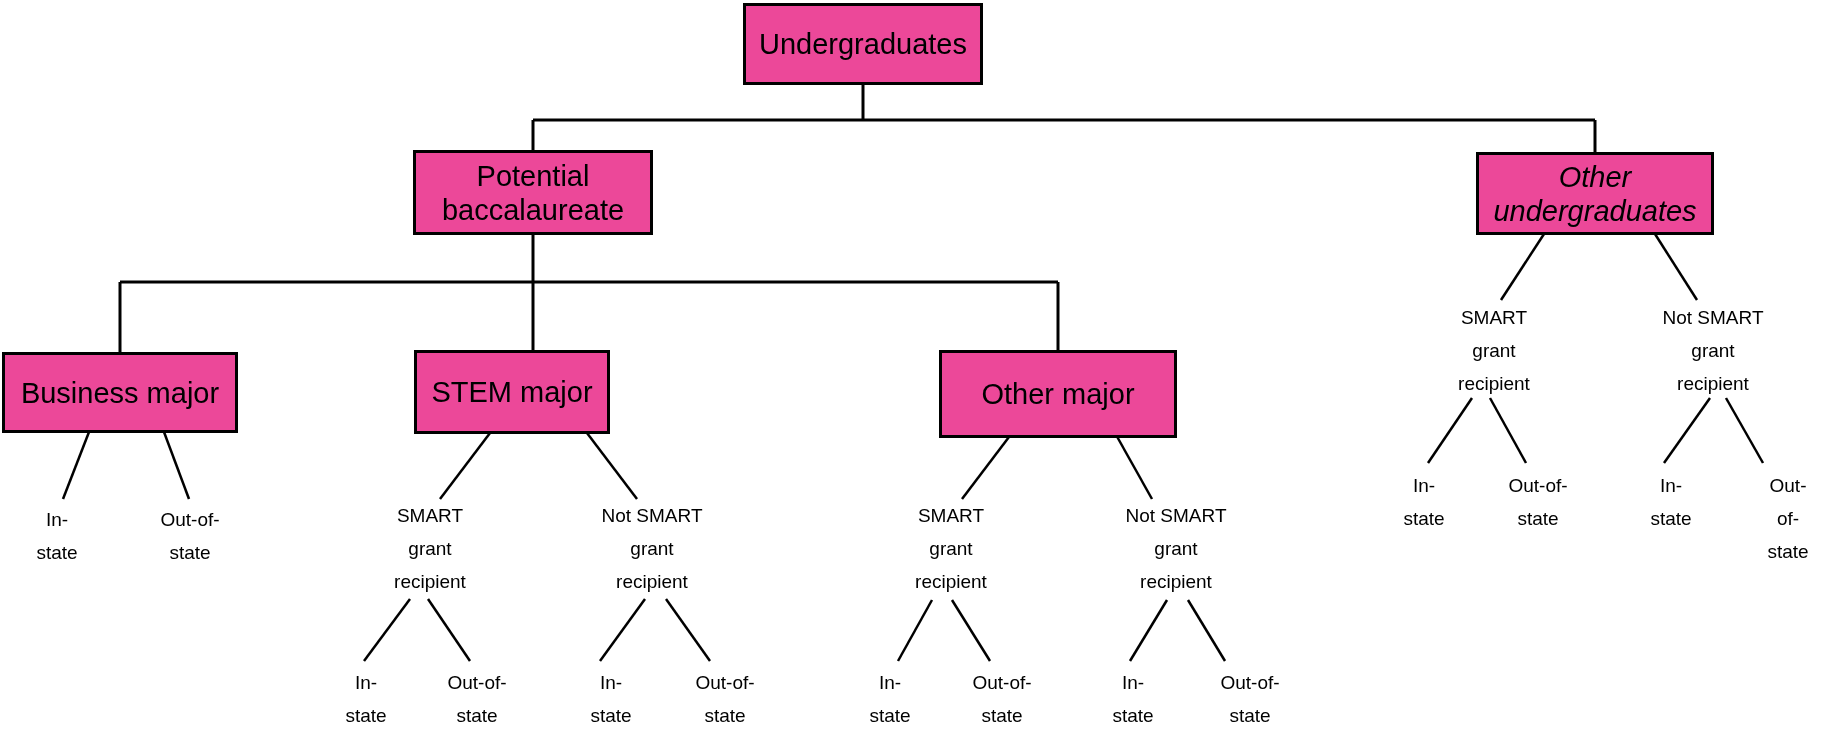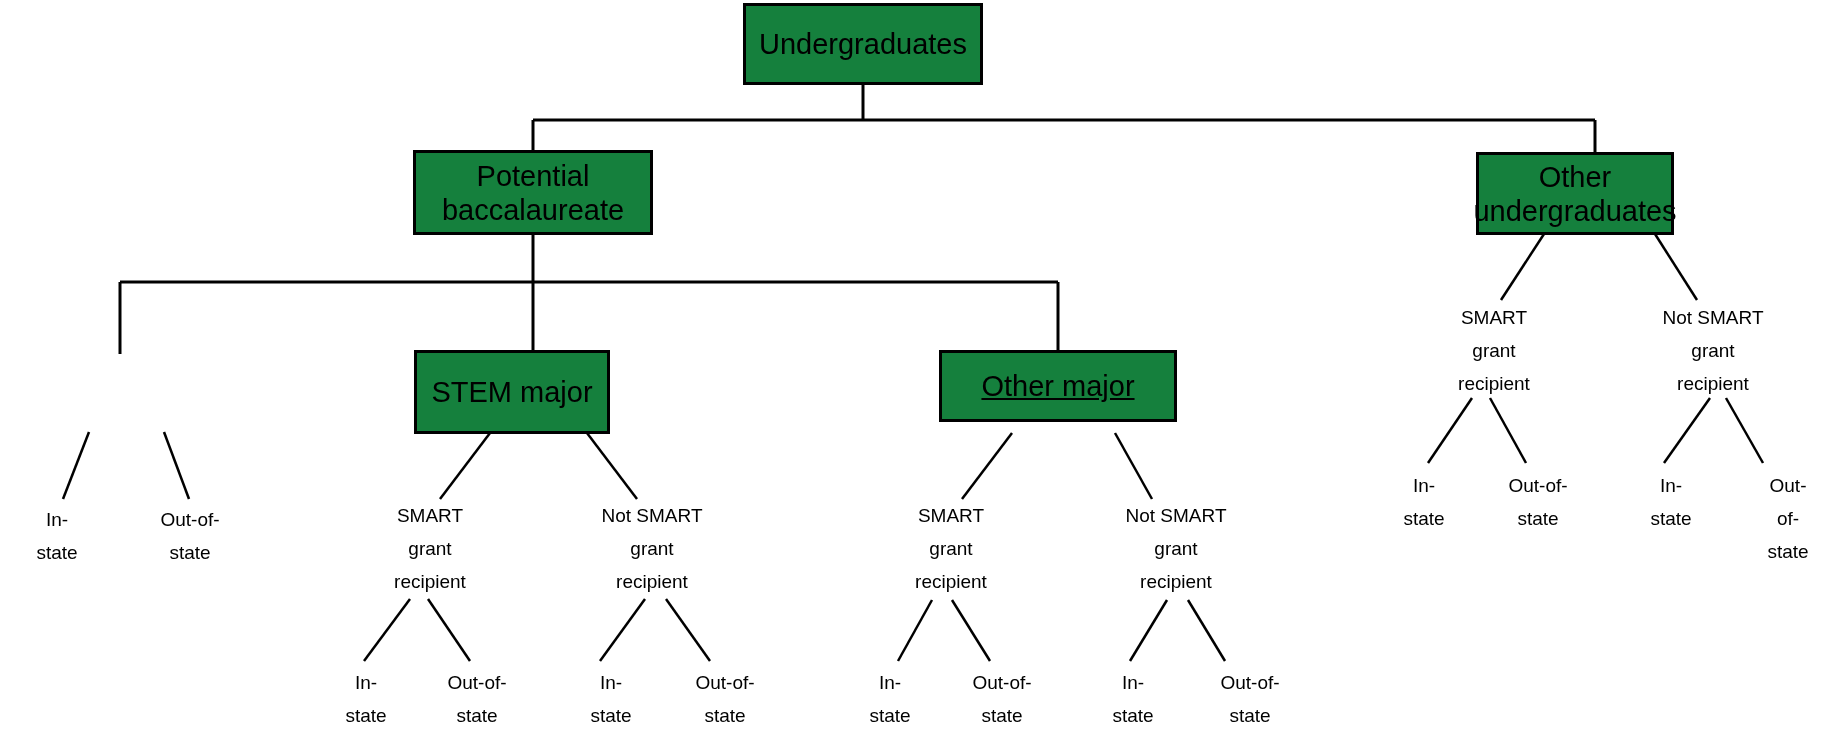--- a/index.html
+++ b/index.html
@@ -10,21 +10,21 @@
     height: 734px;
     background: #ffffff;
     color: #000000;
     font-family: "Liberation Sans", "DejaVu Sans", sans-serif;
     overflow: hidden;
   }
   svg.edges { position: absolute; left: 0; top: 0; }
   .node-box {
     position: absolute;
     border: 3px solid #000000;
-    background: #15803d;
+    background: #ec4899;
     display: flex;
     align-items: center;
     justify-content: center;
     text-align: center;
     font-size: 29px;
     line-height: 34px;
     white-space: pre-line;
   }
   .node-text {
     position: absolute;
@@ -73,25 +73,26 @@
       <line x1="1490" y1="398" x2="1526" y2="463"></line>
       <line x1="1710" y1="398" x2="1664" y2="463"></line>
       <line x1="1726" y1="398" x2="1763" y2="463"></line>
     </g>
   </svg>
 
   <div class="node-box" style="left:743px; top:3px; width:240px; height:82px;">Undergraduates</div>
 
   <div class="node-box" style="left:413px; top:150px; width:240px; height:85px;text-align:center;">Potential
 baccalaureate</div>
-  <div class="node-box" style="left:1476px; top:152px; width:198px; height:83px;">Other
+  <div class="node-box" style="left:1476px; top:152px; width:238px; height:83px;font-style:italic;">Other
 undergraduates</div>
 
+  <div class="node-box" style="left:2px; top:352px; width:236px; height:81px;">Business major</div>
   <div class="node-box" style="left:414px; top:350px; width:196px; height:84px;">STEM major</div>
-  <div class="node-box" style="left:939px; top:350px; width:238px; height:72px;text-decoration:underline;">Other major</div>
+  <div class="node-box" style="left:939px; top:350px; width:238px; height:88px;">Other major</div>
 
   <div class="node-text" style="left:57px; top:503px;">In-
 state</div>
   <div class="node-text" style="left:190px; top:503px;">Out-of-
 state</div>
 
   <div class="node-text" style="left:430px; top:499px;">SMART
 grant
 recipient</div>
   <div class="node-text" style="left:652px; top:499px;">Not SMART

